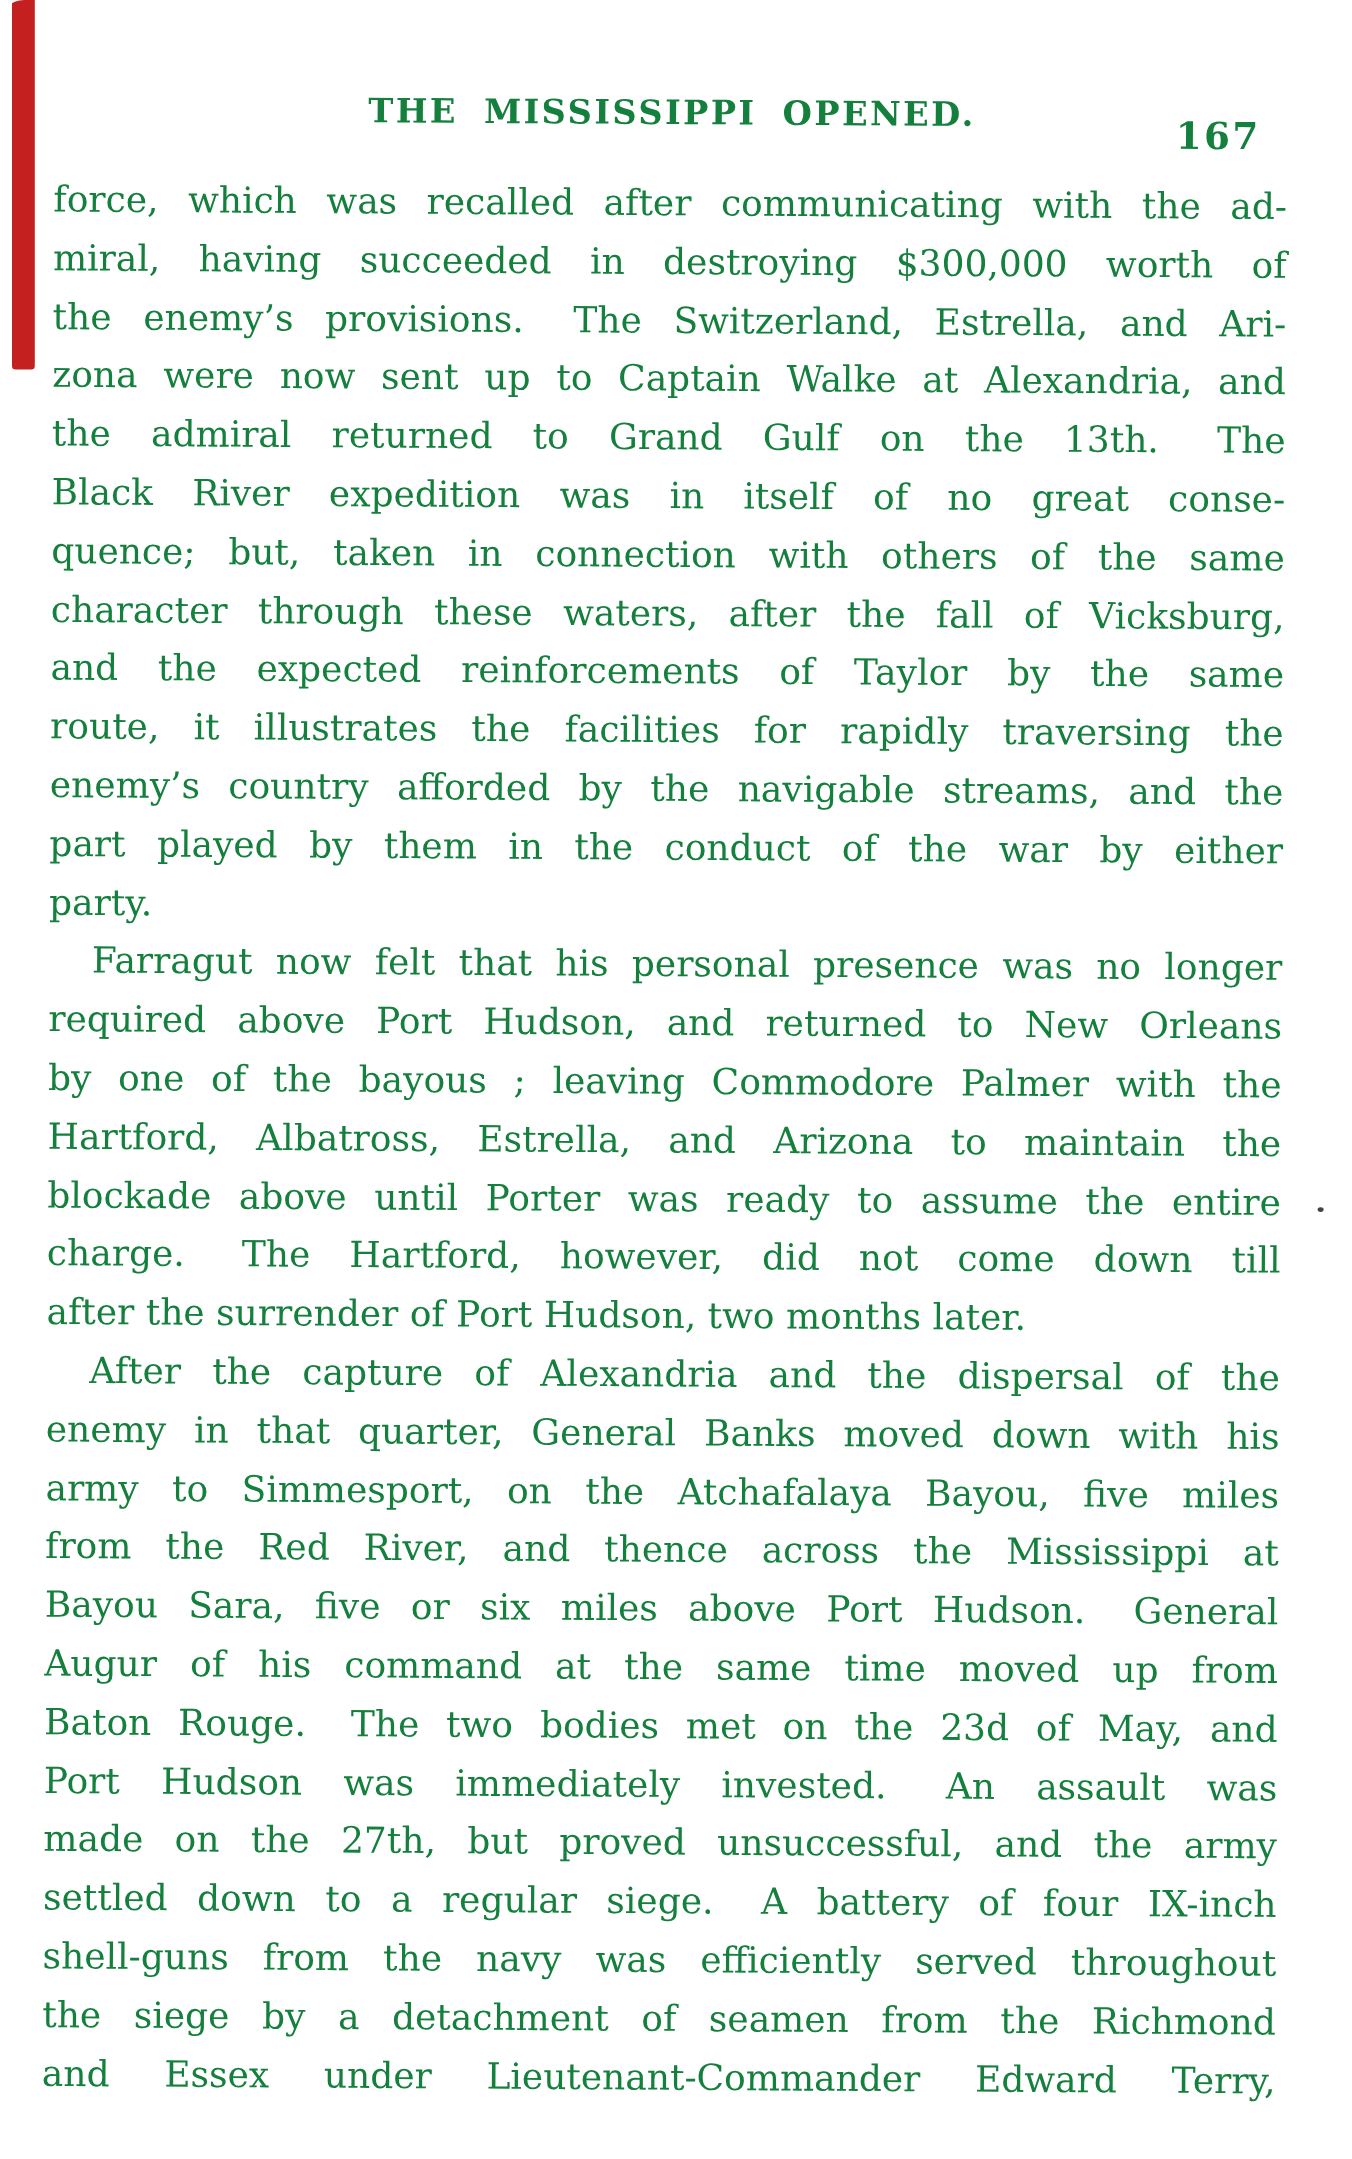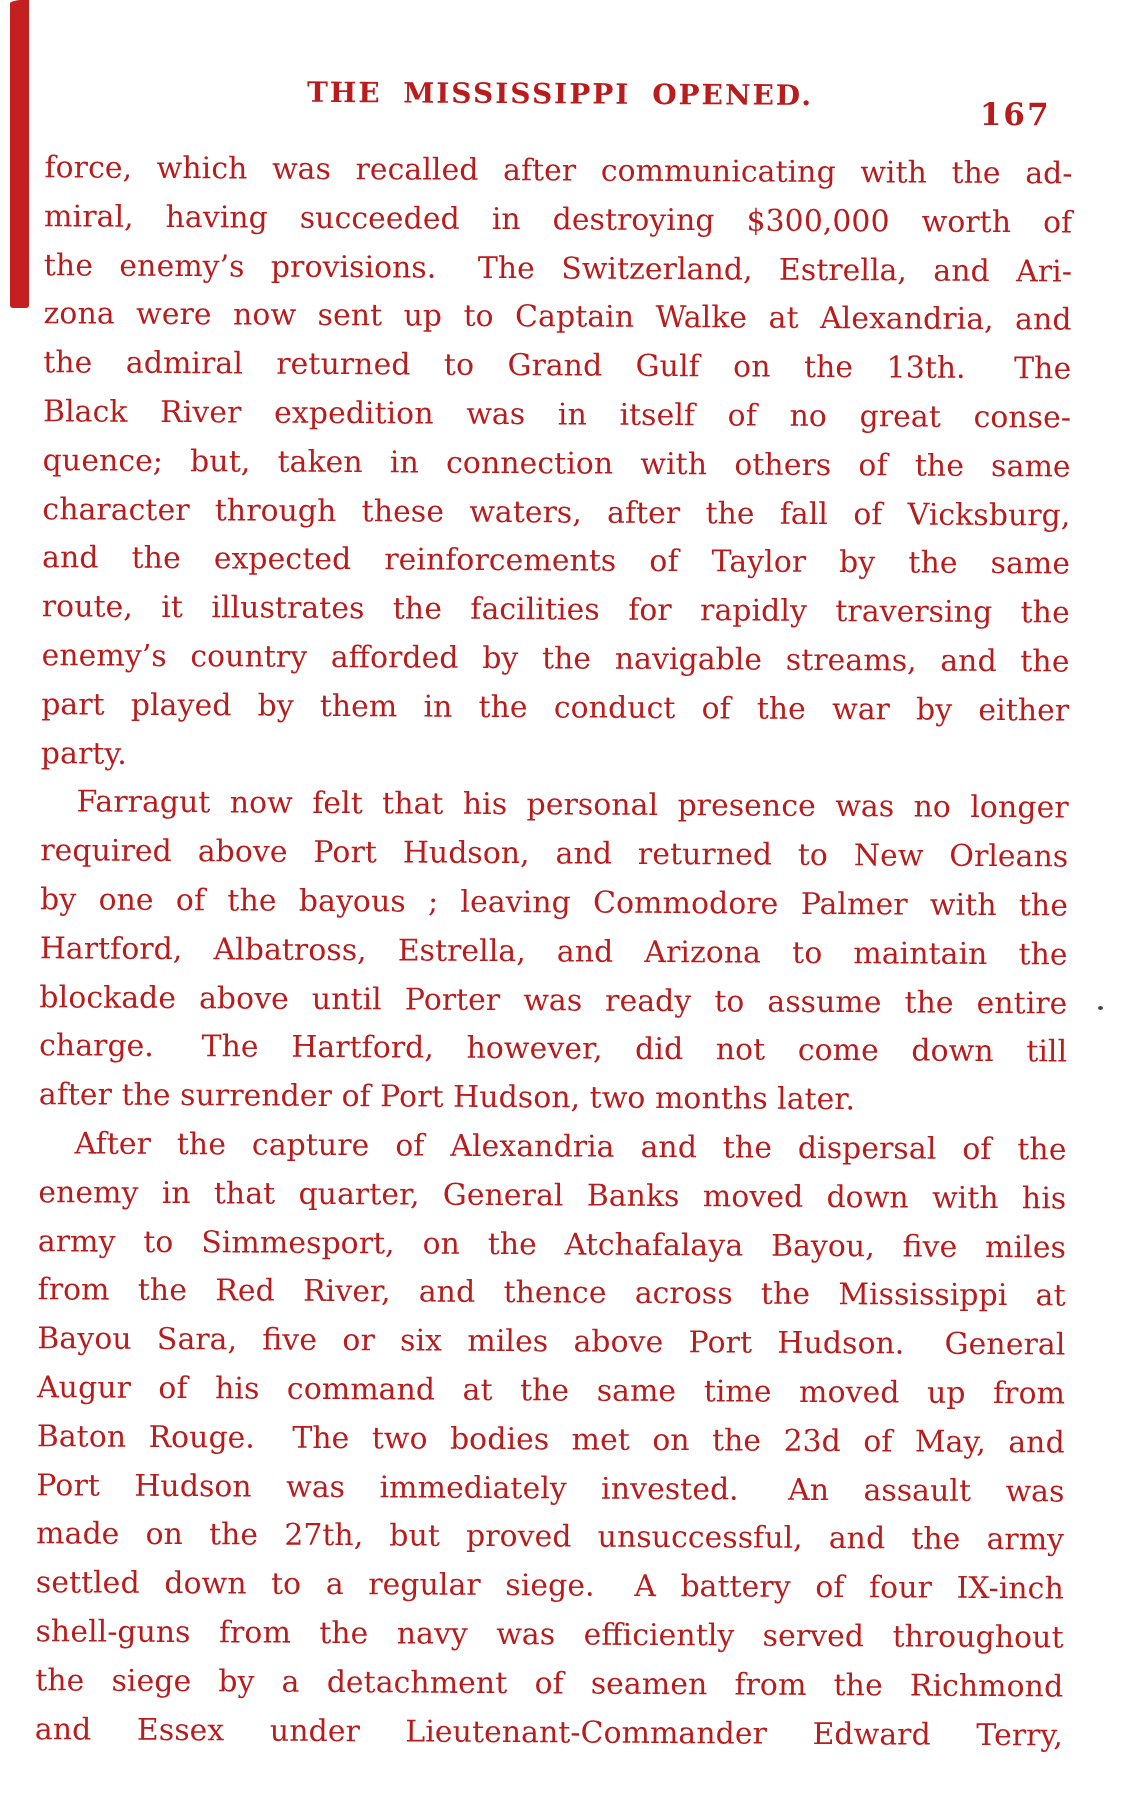--- a/index.html
+++ b/index.html
@@ -82,21 +82,21 @@
     position: absolute;
     background: #222222;
     border-radius: 50%;
     opacity: 0.85;
   }
   .s1 { left: 1098px; top: 1006px; width: 5px; height: 4px; }
 </style>
 </head>
 <body>
 
-<div class="page" style="background: rgb(255, 255, 255); color: #b91c1c; border-radius: 20px;">
+<div class="page" style="background: rgb(255, 255, 255); color: #15803d; border-radius: 20px;">
 
   <div class="ribbon" style="background: rgb(196, 32, 32);"></div>
 
   <div class="content">
 
     <div class="running-header">
       <span class="header-title">THE MISSISSIPPI OPENED.</span>
       <span class="page-number">167</span>
     </div>
 

